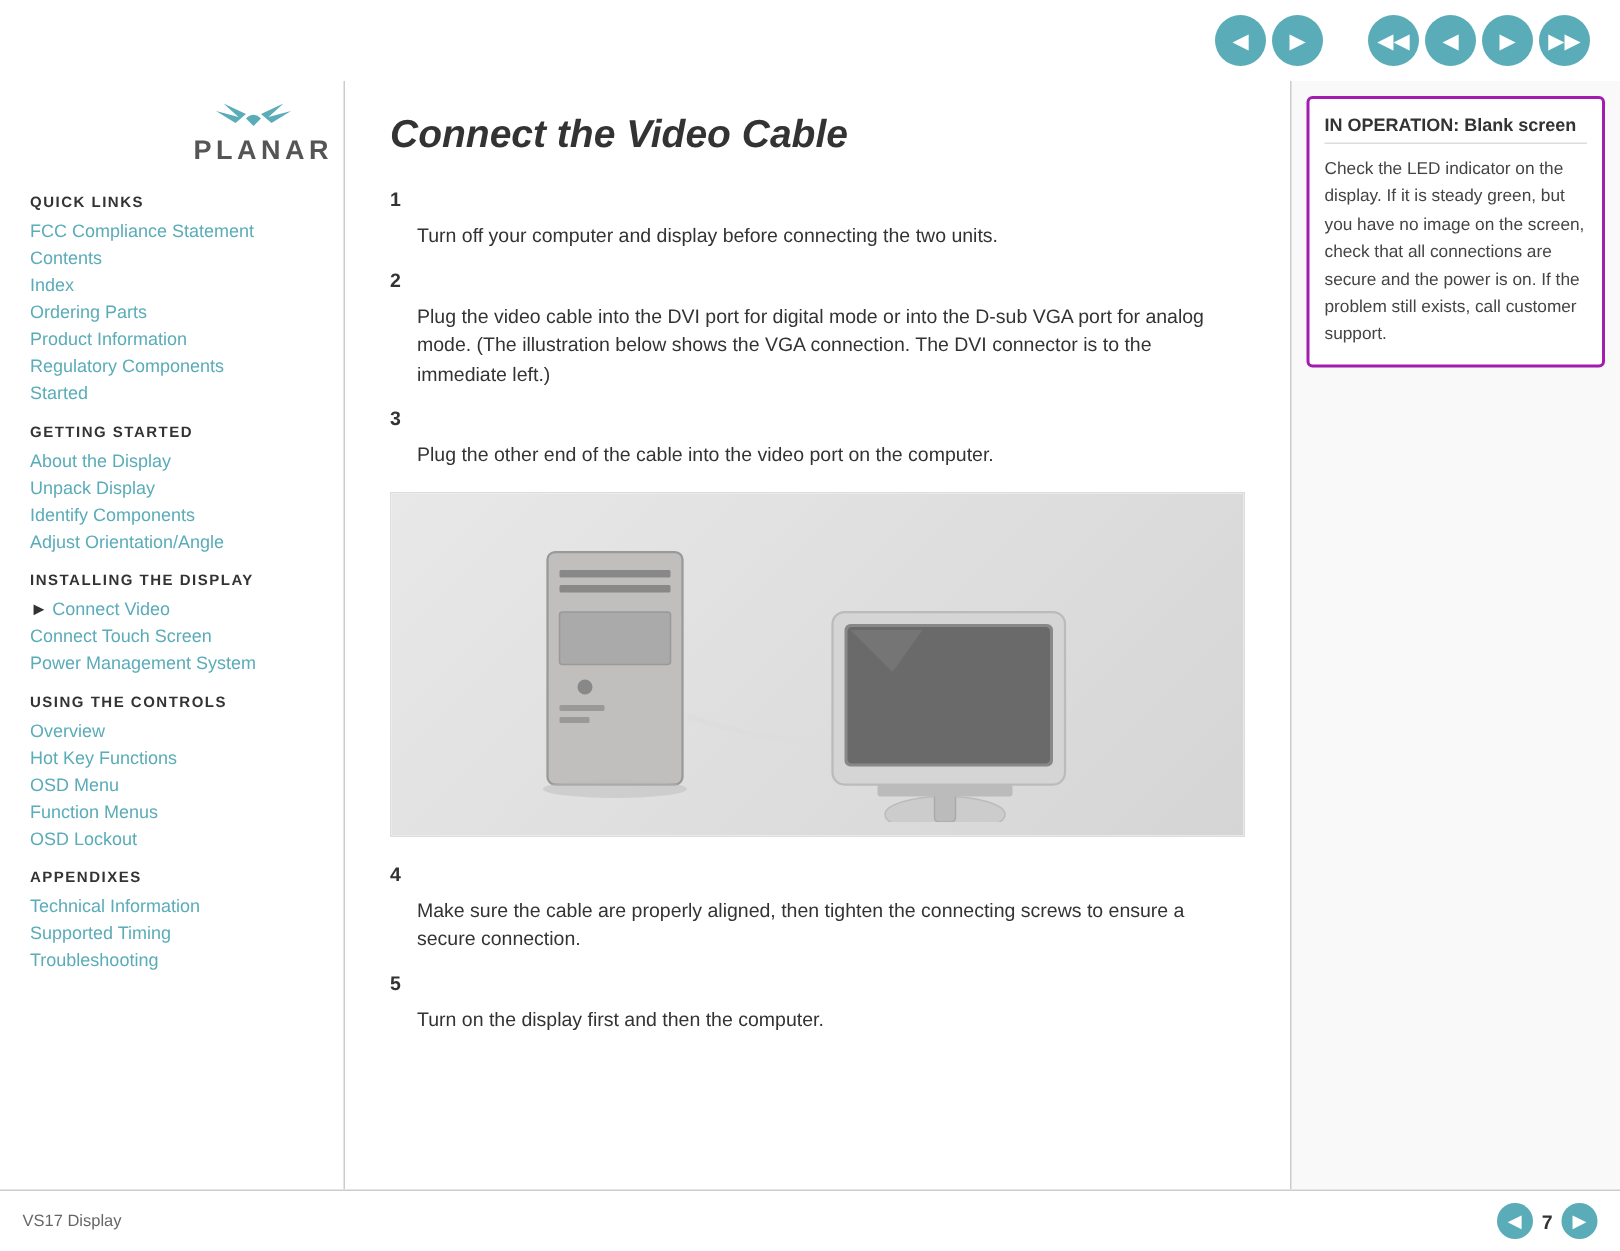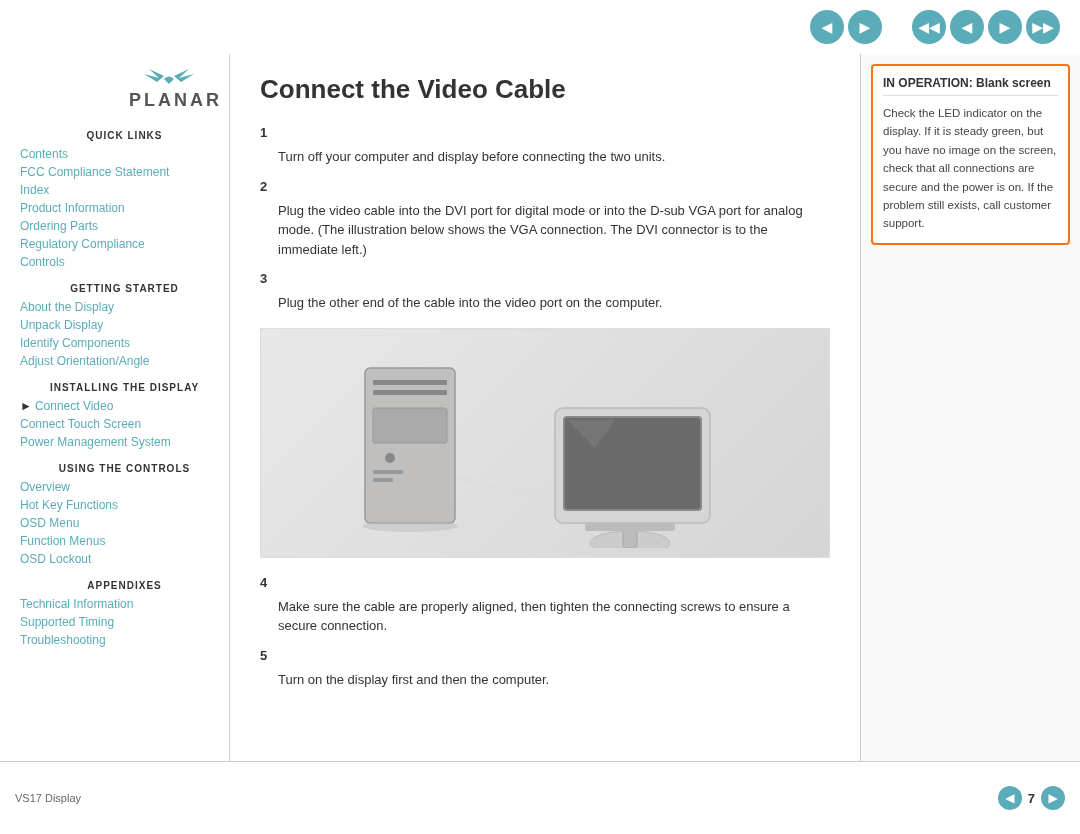--- a/index.html
+++ b/index.html
@@ -61,21 +61,20 @@
     }
 
     .section-header {
       font-size: 10px;
       font-weight: bold;
       color: #333;
       letter-spacing: 1px;
       text-transform: uppercase;
       margin-top: 12px;
       margin-bottom: 4px;
-      text-align: center;
     }
 
     .sidebar-link {
       display: block;
       font-size: 12px;
       color: #5aacb8;
       text-decoration: none;
       padding: 2px 0;
       cursor: pointer;
     }
@@ -98,20 +97,21 @@
       padding: 20px 30px;
       overflow-y: auto;
       background: #fff;
     }
 
     .page-title {
       font-size: 26px;
       font-weight: bold;
       color: #333;
       margin-bottom: 18px;
+      font-style: italic;
     }
 
     .step-list {
       list-style: none;
       padding: 0;
       margin-bottom: 15px;
     }
 
     .step-item {
       display: flex;
@@ -162,21 +162,21 @@
     
     .info-panel {
       width: 220px;
       min-width: 220px;
       padding: 10px;
       border-left: 1px solid #ccc;
       background: #f9f9f9;
     }
 
     .info-box {
-      border: 2px solid #f97316;
+      border: 2px solid #a21caf;
       border-radius: 4px;
       padding: 10px;
       background: #fff;
       margin-bottom: 1px;
     }
 
     .info-box-title {
       font-size: 12px;
       font-weight: bold;
       color: #333;
@@ -189,21 +189,21 @@
       font-size: 11.5px;
       color: #444;
       line-height: 1.6;
     }
 
     
     .bottom-bar {
       display: flex;
       justify-content: space-between;
       align-items: center;
-      padding: 24px 15px;
+      padding: 8px 15px;
       border-top: 1px solid #ccc;
       background: #fff;
     }
 
     .page-label {
       font-size: 11px;
       color: #666;
     }
 
     .page-nav {
@@ -265,27 +265,27 @@
 
         <path d="M 55 12 L 40 5 L 50 14 L 35 10 L 48 18 Z" fill="#5aacb8"></path>
         <path d="M 65 12 L 80 5 L 70 14 L 85 10 L 72 18 Z" fill="#5aacb8"></path>
         <path d="M 55 15 Q 60 10 65 15 L 60 20 Z" fill="#5aacb8"></path>
 
         <text x="20" y="42" font-family="Arial" font-weight="bold" font-size="18" fill="#555" letter-spacing="3">PLANAR</text>
       </svg>
     </div>
 
     <div class="section-header">Quick Links</div>
+    <a class="sidebar-link">FCC Compliance Statement</a>
     <a class="sidebar-link">Contents</a>
-    <a class="sidebar-link">FCC Compliance Statement</a>
     <a class="sidebar-link">Index</a>
+    <a class="sidebar-link">Ordering Parts</a>
     <a class="sidebar-link">Product Information</a>
-    <a class="sidebar-link">Ordering Parts</a>
-    <a class="sidebar-link">Regulatory Compliance</a>
-    <a class="sidebar-link">Controls</a>
+    <a class="sidebar-link">Regulatory Components</a>
+    <a class="sidebar-link">Started</a>
 
     <div class="section-header">Getting Started</div>
     <a class="sidebar-link">About the Display</a>
     <a class="sidebar-link">Unpack Display</a>
     <a class="sidebar-link">Identify Components</a>
     <a class="sidebar-link">Adjust Orientation/Angle</a>
 
     <div class="section-header">Installing the Display</div>
     <a class="sidebar-link current">
       <span class="arrow-indicator">►</span>

